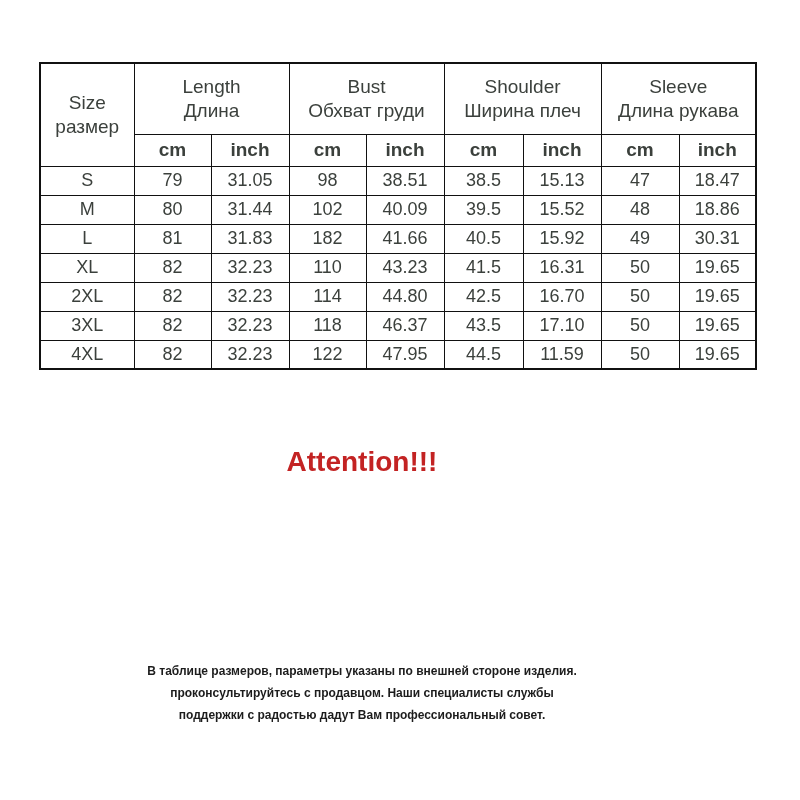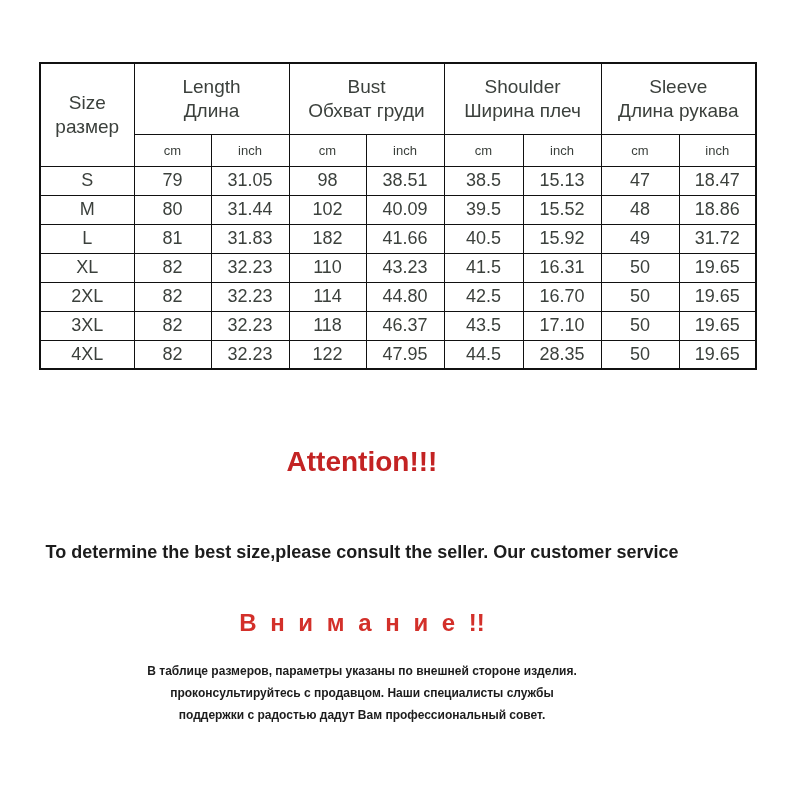--- a/index.html
+++ b/index.html
@@ -18,21 +18,21 @@
     border-collapse: collapse;
     border: 2px solid var(--border, #111);
     color: var(--table-text, #3b403c);
   }
   table.size-chart th, table.size-chart td {
     border: 1px solid var(--border, #111);
     text-align: center; vertical-align: middle;
     font-weight: 400;
   }
   tr.measure-names th { height: 71px; font-size: 19px; line-height: 24px; }
-  tr.unit-row th     { height: 32px; font-size: 13px; }
+  tr.unit-row th     { height: 32px; font-size: 19px; font-weight: bold; }
   tbody td           { height: 29px; font-size: 18px; }
   th.corner-cell     { font-size: 19px; }
 
   
   .note { position: absolute; left: 0; width: 724px; text-align: center; color: var(--body-text, #1c1c1c); }
   .attention-title {
     top: 446px; font-size: 28px; font-weight: 700;
     color: var(--attention-red, #c32323);
   }
   .en-note { font-size: 18px; font-weight: 700; line-height: 21px; }
@@ -121,21 +121,21 @@
         </tr>
         <tr>
           <td>L</td>
           <td>81</td>
           <td>31.83</td>
           <td>182</td>
           <td>41.66</td>
           <td>40.5</td>
           <td>15.92</td>
           <td>49</td>
-          <td>31.72</td>
+          <td>30.31</td>
         </tr>
         <tr>
           <td>XL</td>
           <td>82</td>
           <td>32.23</td>
           <td>110</td>
           <td>43.23</td>
           <td>41.5</td>
           <td>16.31</td>
           <td>50</td>
@@ -163,35 +163,33 @@
           <td>50</td>
           <td>19.65</td>
         </tr>
         <tr>
           <td>4XL</td>
           <td>82</td>
           <td>32.23</td>
           <td>122</td>
           <td>47.95</td>
           <td>44.5</td>
-          <td>28.35</td>
+          <td>11.59</td>
           <td>50</td>
           <td>19.65</td>
         </tr>
       </tbody>
   </table>
 
   <div class="note attention-title">Attention!!!</div>
 
 
   <div class="note en-note en-note-2">
-    <div>To determine the best size,please consult the seller. Our customer service</div>
   </div>
 
-  <div class="note ru-title">В н и м а н и е !!</div>
 
   <div class="note ru-note">
     <div>В таблице размеров, параметры указаны по внешней стороне изделия.</div>
     <div>проконсультируйтесь с продавцом. Наши специалисты службы</div>
     <div>поддержки с радостью дадут Вам профессиональный совет.</div>
   </div>
 
 </div>
 
 </body></html>

